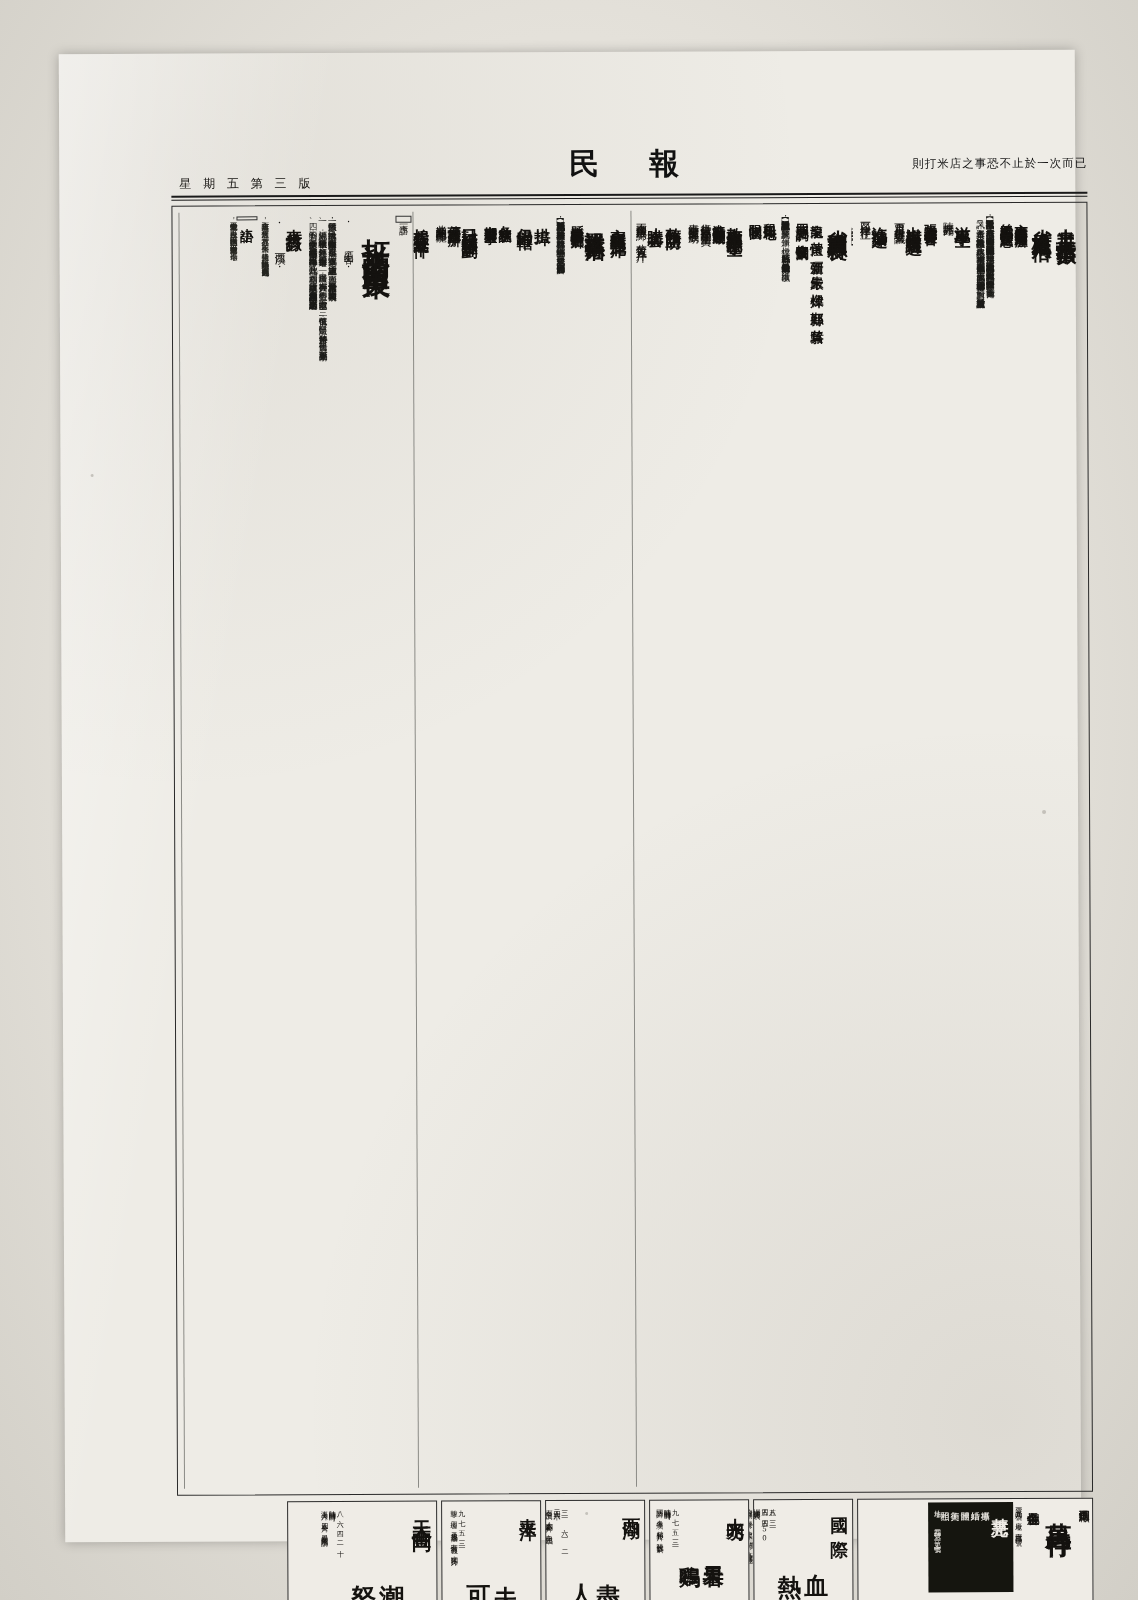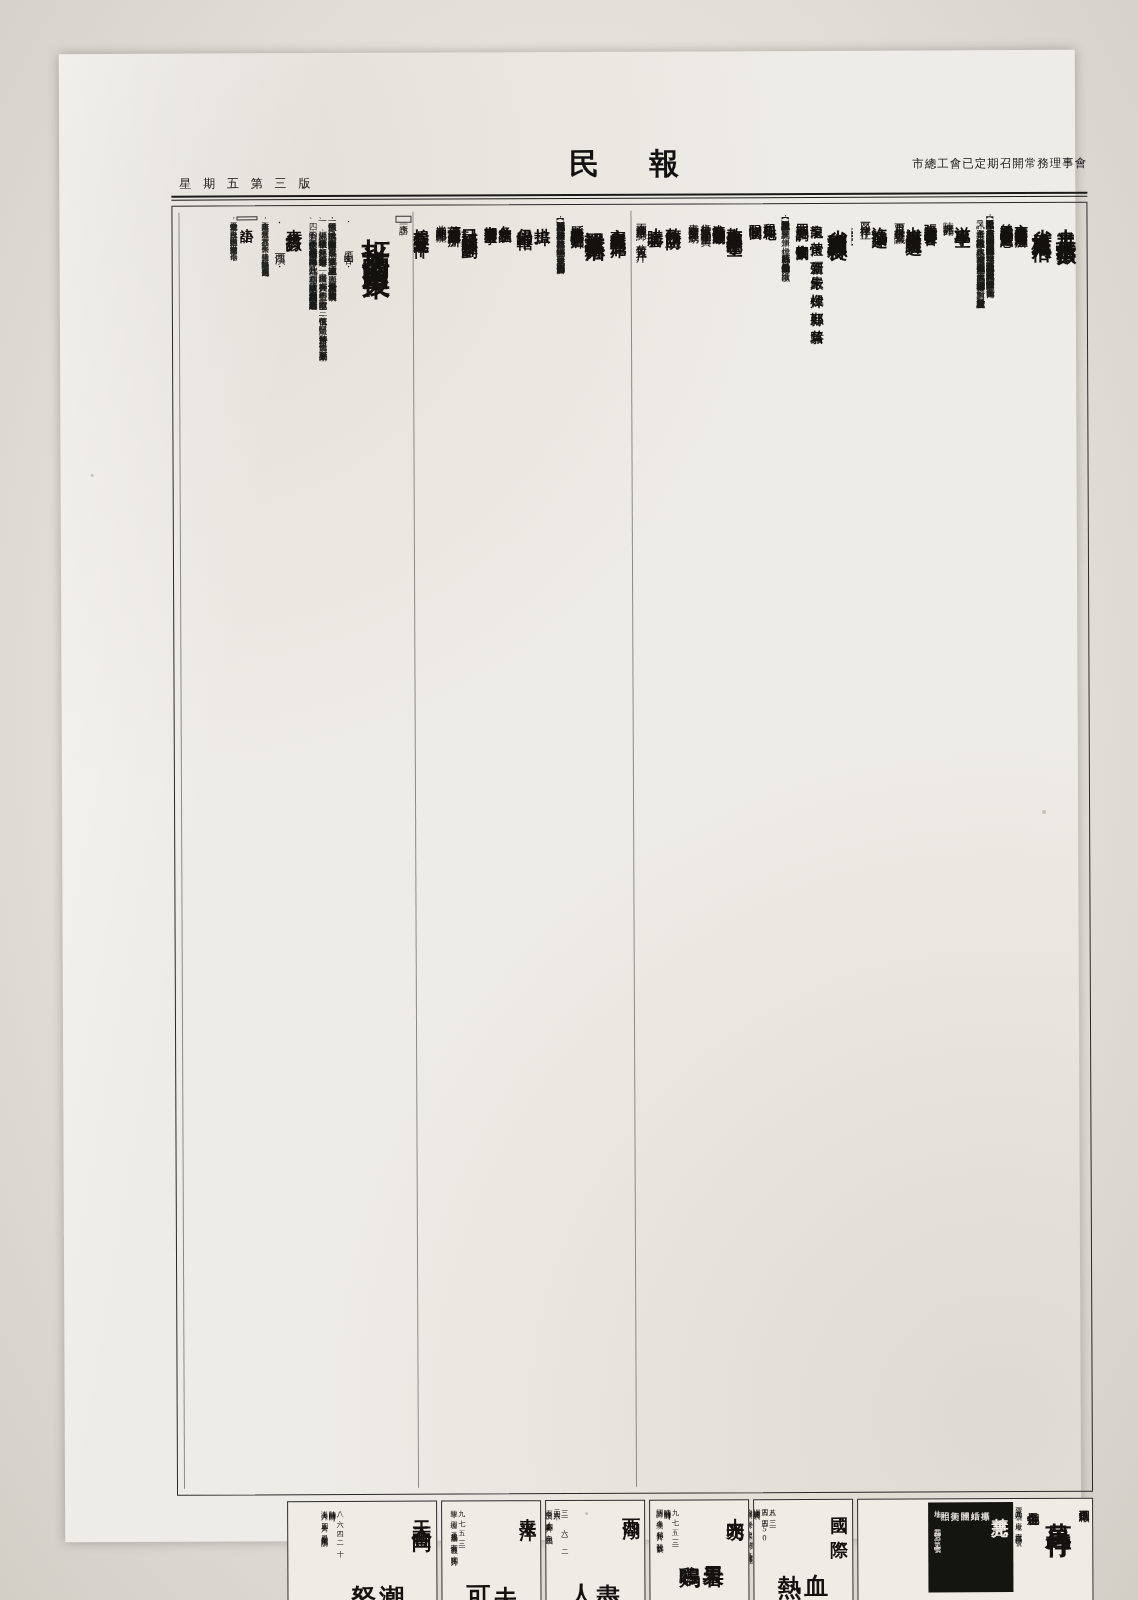--- a/index.html
+++ b/index.html
@@ -98,21 +98,21 @@
 <body>
 
 <div class="scan"></div>
 
 <div class="paper">
   <div class="page">
 
     <div class="masthead">
       <div class="mh-left">星  期  五      第 三 版</div>
       <div class="mh-title">民　報</div>
-      <div class="mh-date">市總工會已定期召開常務理事會</div>
+      <div class="mh-date">則打米店之事恐不止於一次而已</div>
       <div class="mh-rule"></div>
       <div class="mh-rule2"></div>
     </div>
 
     <div class="frame">
       <div class="cols">
 
         <div class="col" style="flex:1.06">
           <div class="stack">
             <div class="v hd1" style="height:180px">上半月工人生活指數</div>

